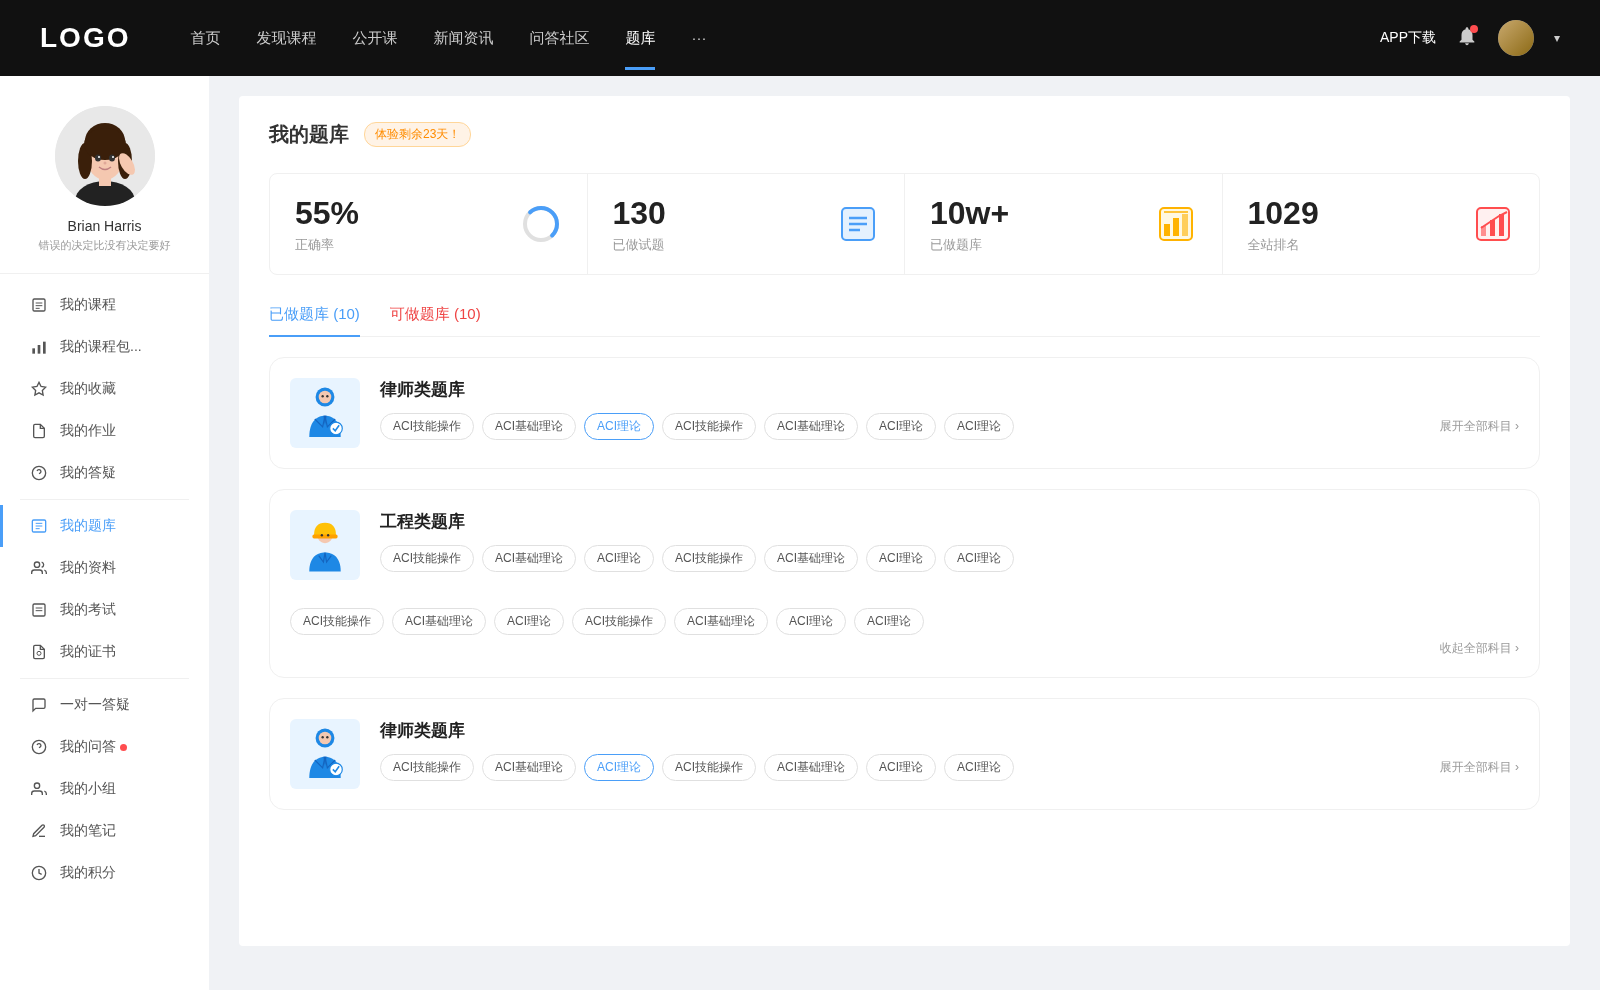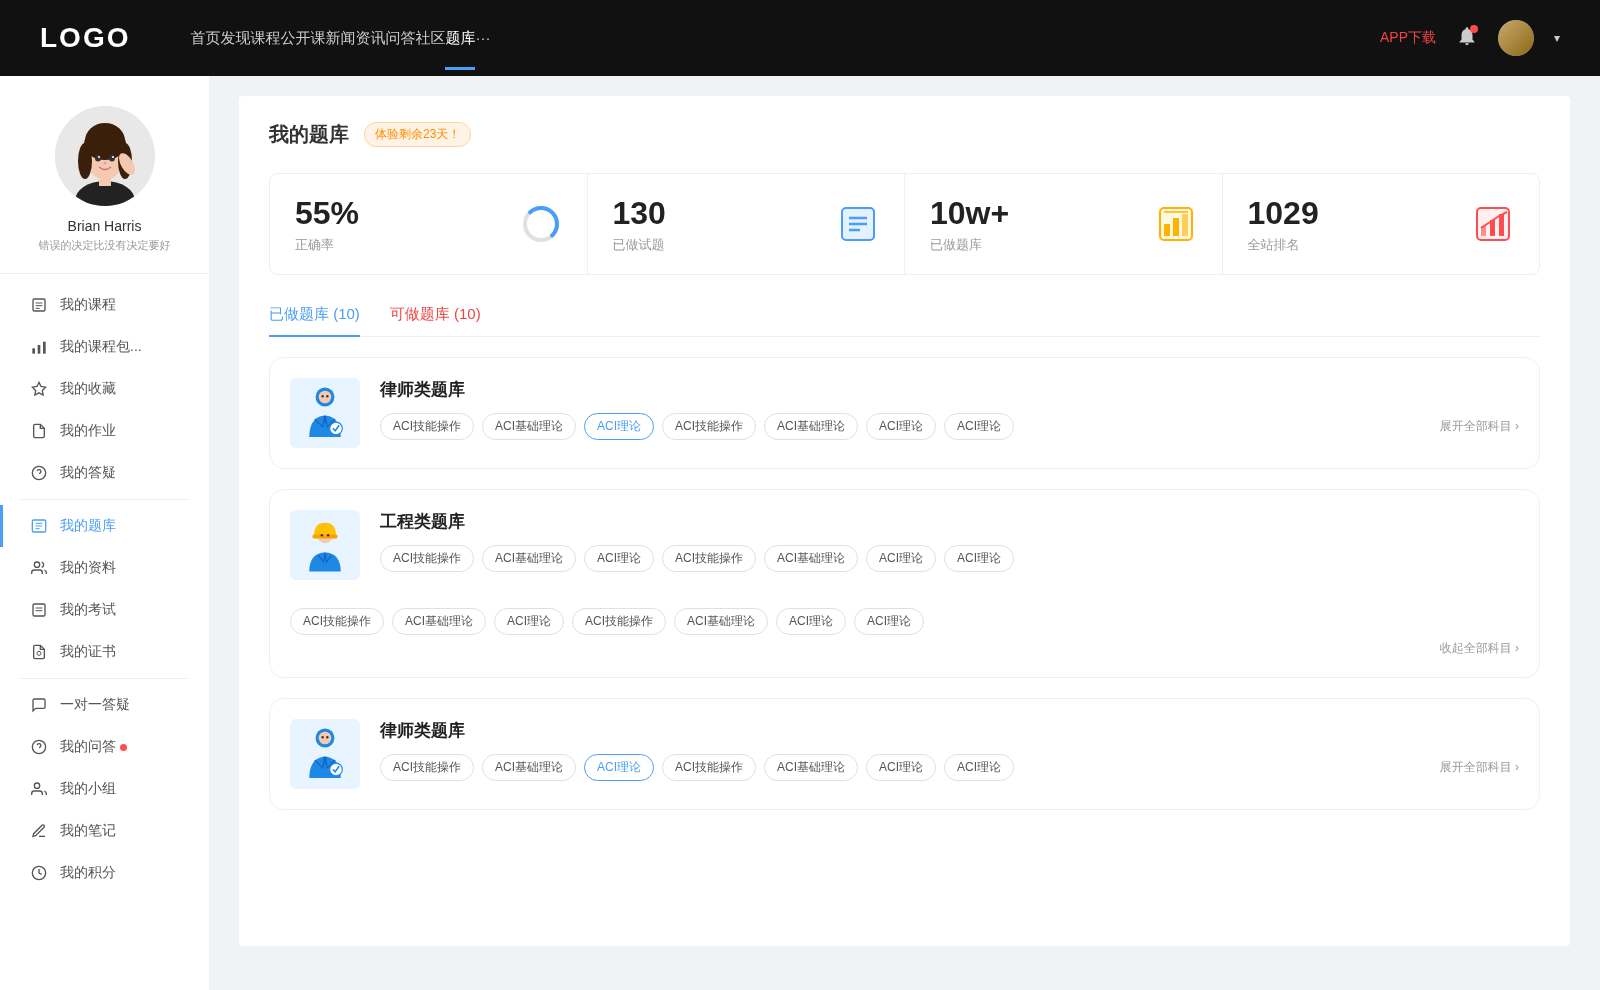--- a/index.html
+++ b/index.html
@@ -16,20 +16,21 @@
     }
     .navbar-logo {
       color: white;
       font-size: 28px;
       font-weight: bold;
       letter-spacing: 2px;
       margin-right: 60px;
     }
     .navbar-nav {
       display: flex;
+      gap: 36px;
       flex: 1;
     }
     .navbar-nav-item {
       color: #ccc;
       font-size: 15px;
       cursor: pointer;
       position: relative;
     }
     .navbar-nav-item.active {
       color: white;
@@ -43,21 +44,21 @@
       width: 100%;
       height: 3px;
       background: #4a9ef8;
     }
     .navbar-right {
       display: flex;
       align-items: center;
       gap: 20px;
     }
     .navbar-app {
-      color: #ef4444;
+      color: #ffffff;
       font-size: 14px;
       cursor: pointer;
     }
     .navbar-bell {
       position: relative;
       cursor: pointer;
     }
     .navbar-bell::after {
       content: '';
       position: absolute;

